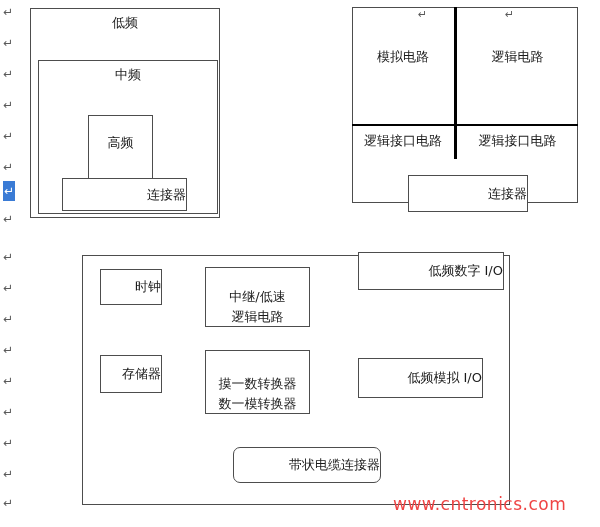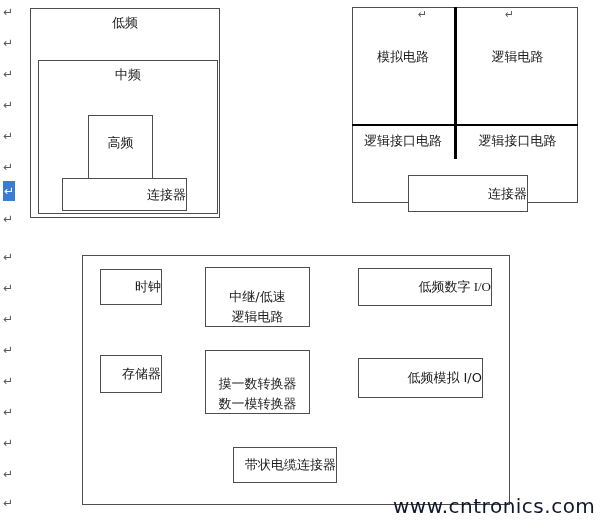--- a/index.html
+++ b/index.html
@@ -13,21 +13,21 @@
     display:flex;align-items:center;justify-content:flex-end;text-align:center;}
   .fillbox.twolines{flex-direction:column;line-height:1.5;}
   .toplabel{position:absolute;left:0;right:0;top:5px;text-align:center;}
   .qlabel{position:absolute;text-align:center;}
   .vline{position:absolute;background:#000000;width:3px;}
   .hline{position:absolute;background:#000000;height:2px;}
   .pmark{position:absolute;left:3px;width:14px;color:#5a5a5a;font-size:12px;line-height:1;}
   .pmark.inquad{left:auto;color:#5a5a5a;font-size:11px;}
   .selection{position:absolute;left:3px;top:181px;width:12px;height:20px;background:#3a7bd5;
     color:#ffffff;font-size:12px;line-height:20px;text-align:center;}
-  .watermark{position:absolute;left:393px;top:494px;color:#0f172a;font-size:20px;letter-spacing:.5px;}
+  .watermark{position:absolute;left:393px;top:494px;color:#ef4444;font-size:17px;letter-spacing:.5px;}
 </style>
 </head>
 <body>
 
 <div class="canvas">
 
   <span class="pmark" style="top:6px">↵</span>
   <span class="pmark" style="top:37px">↵</span>
   <span class="pmark" style="top:68px">↵</span>
   <span class="pmark" style="top:99px">↵</span>
@@ -78,36 +78,36 @@
 
   <div class="fillbox" style="left:100px;top:269px;width:62px;height:36px;">
     <span>时钟</span>
   </div>
 
   <div class="fillbox twolines" style="left:205px;top:267px;width:105px;height:60px;">
     <span>中继/低速</span>
     <span>逻辑电路</span>
   </div>
 
-  <div class="fillbox" style="left:358px;top:268px;width:134px;height:38px;font-family:Liberation Serif, serif;">
+  <div class="fillbox" style="left:358px;top:252px;width:146px;height:38px;">
     <span>低频数字 I/O</span>
   </div>
 
   <div class="fillbox" style="left:100px;top:355px;width:62px;height:38px;">
     <span>存储器</span>
   </div>
 
   <div class="fillbox twolines" style="left:205px;top:350px;width:105px;height:64px;">
     <span>摸一数转换器</span>
     <span>数一模转换器</span>
   </div>
 
   <div class="fillbox" style="left:358px;top:358px;width:125px;height:40px;">
     <span>低频模拟 I/O</span>
   </div>
 
-  <div class="fillbox" style="left:233px;top:447px;width:104px;height:36px;">
+  <div class="fillbox" style="left:233px;top:447px;width:148px;height:36px;border-radius:7px;">
     <span>带状电缆连接器</span>
   </div>
 
   <div class="watermark">www.cntronics.com</div>
 
 </div>
 
 </body></html>

